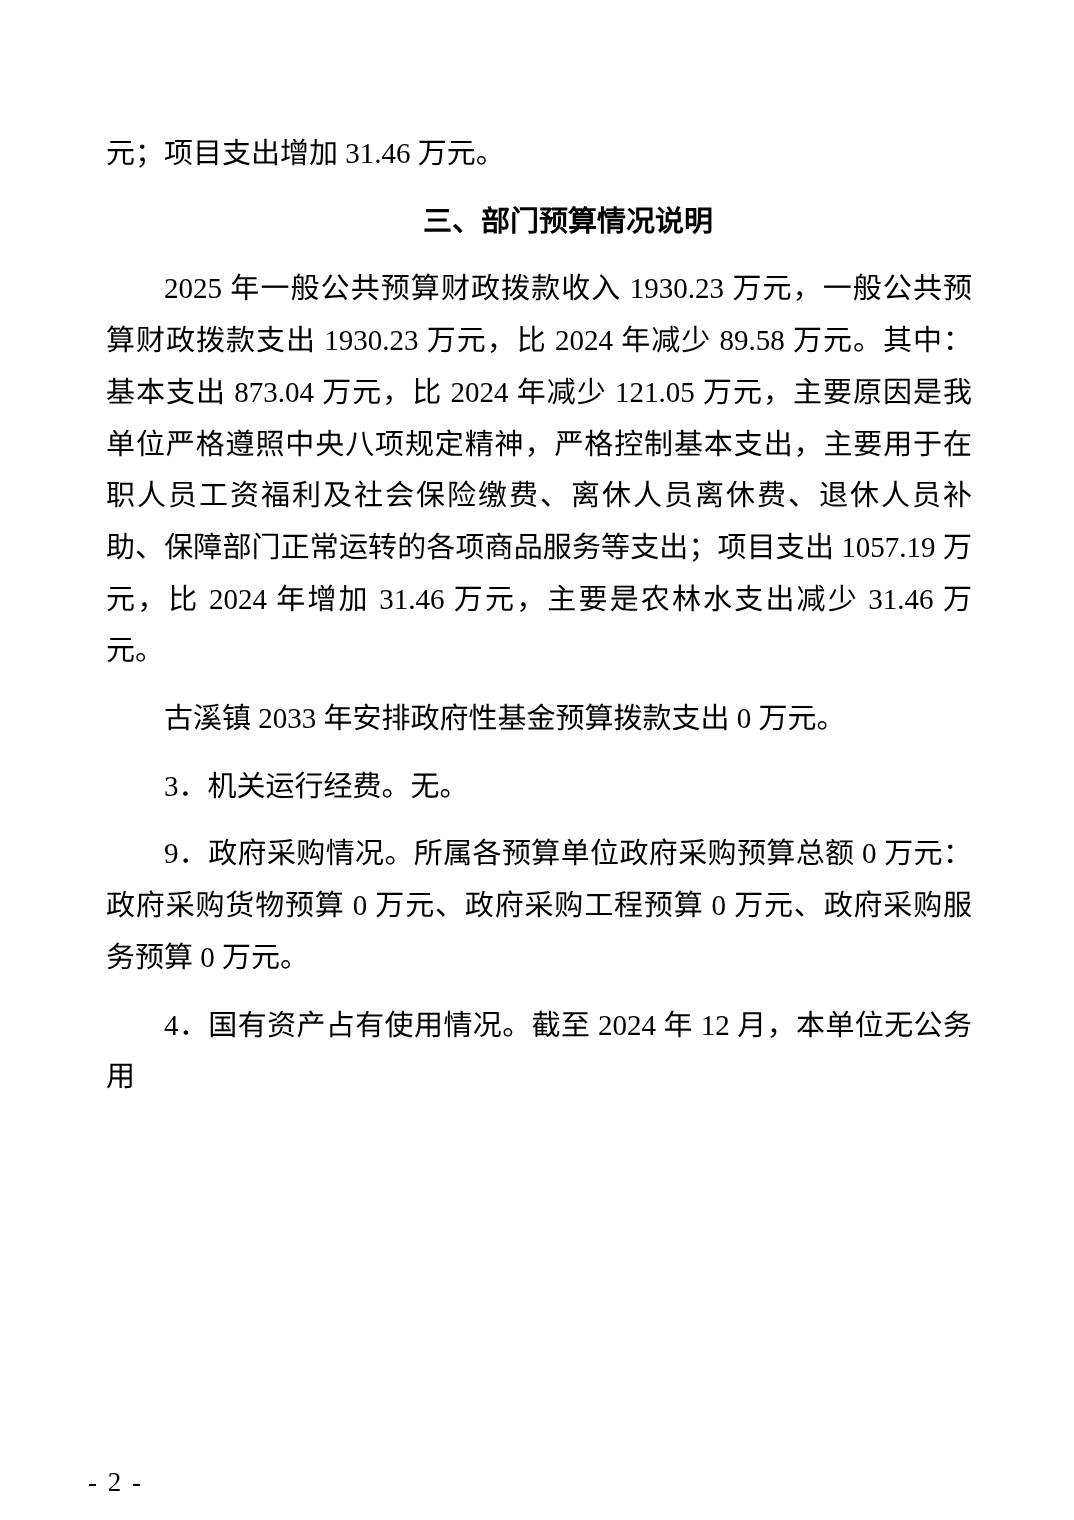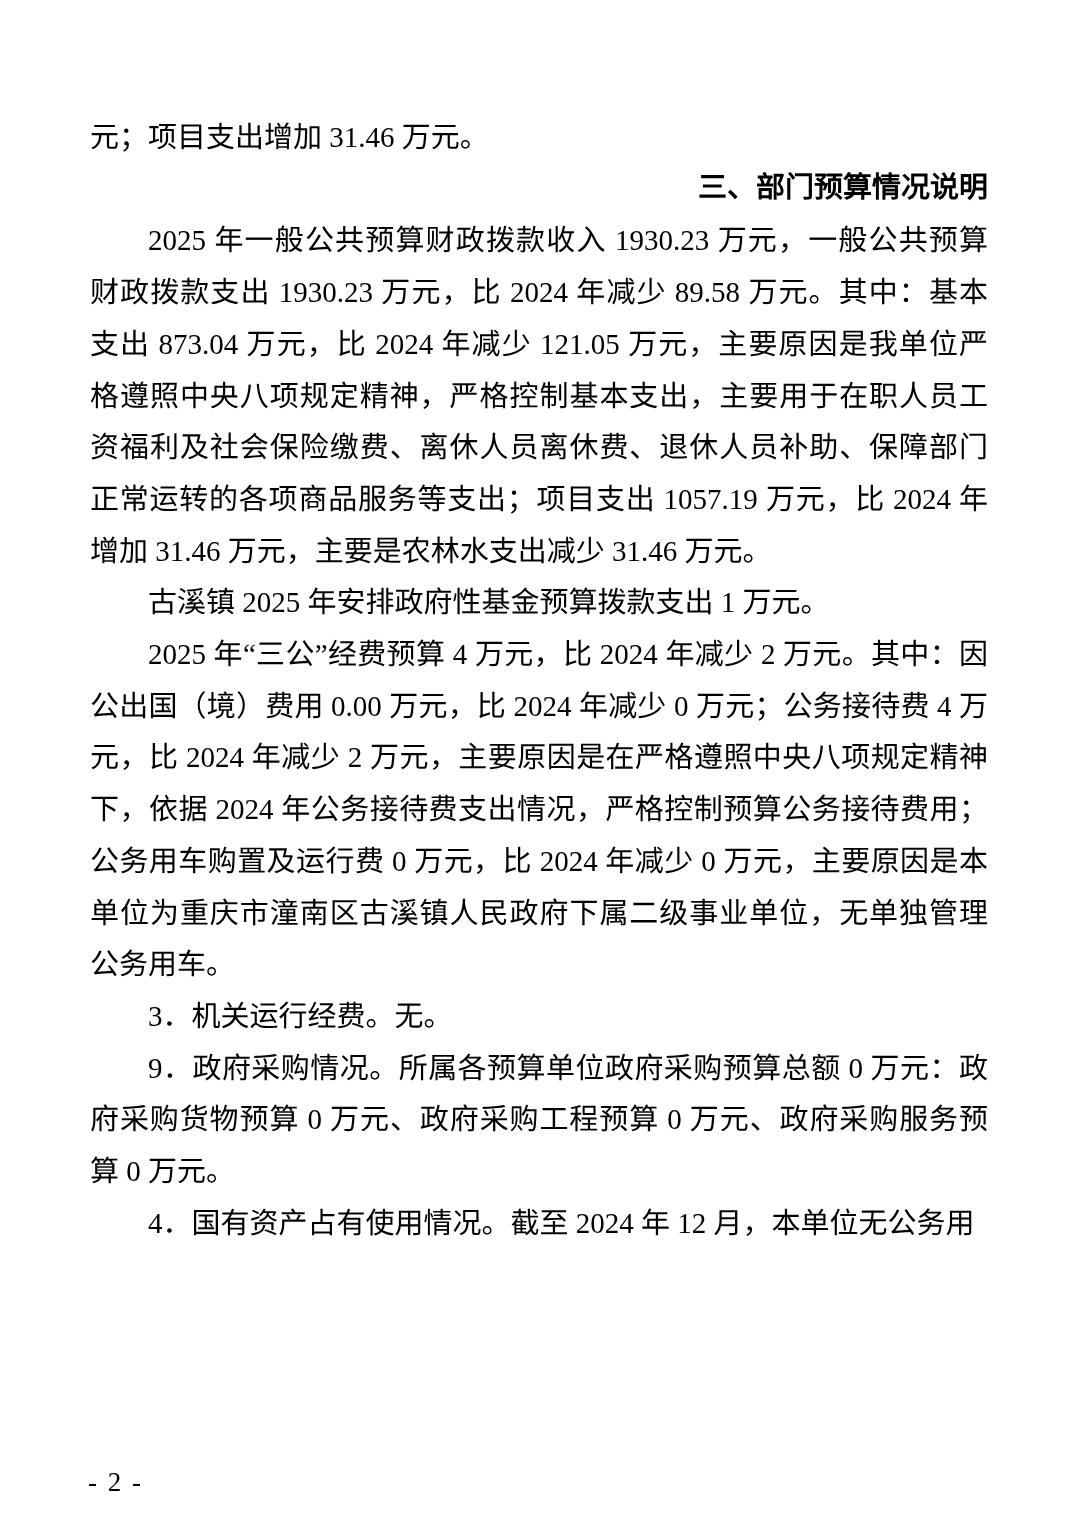--- a/index.html
+++ b/index.html
@@ -19,50 +19,49 @@
     position: absolute;
     top: 112px;
     left: 90px;
     right: 86px;
   }
   .block {
     font-size: 29px;
     line-height: 51.7px;
     text-align: justify;
     word-break: break-all;
-    margin: 0;
+    margin: 16px;
   }
   .continuation {
     text-indent: 0;
   }
   .para {
     text-indent: 2em;
   }
   .heading {
     text-indent: 2em;
-    font-family: Liberation Mono, monospace;
+    font-family: Liberation Serif, serif;
     font-weight: 700;
-    text-align: right;
+    text-align: center;
   }
   .footer {
     position: absolute;
     left: 88px;
     bottom: 22px;
     font-size: 27px;
     font-family: "Liberation Serif", "DejaVu Serif", serif;
     letter-spacing: 2px;
   }
 </style>
 </head>
 <body>
 
 <div class="doc">
   <p class="block continuation">元；项目支出增加 31.46 万元。</p>
   <p class="block heading">三、部门预算情况说明</p>
   <p class="block para">2025 年一般公共预算财政拨款收入 1930.23 万元，一般公共预算财政拨款支出 1930.23 万元，比 2024 年减少 89.58 万元。其中：基本支出 873.04 万元，比 2024 年减少 121.05 万元，主要原因是我单位严格遵照中央八项规定精神，严格控制基本支出，主要用于在职人员工资福利及社会保险缴费、离休人员离休费、退休人员补助、保障部门正常运转的各项商品服务等支出；项目支出 1057.19 万元，比 2024 年增加 31.46 万元，主要是农林水支出减少 31.46 万元。</p>
-  <p class="block para">古溪镇 2025 年安排政府性基金预算拨款支出 1 万元。</p>
-  <p class="block para">2025 年“三公”经费预算 4 万元，比 2024 年减少 2 万元。其中：因公出国（境）费用 0.00 万元，比 2024 年减少 0 万元；公务接待费 4 万元，比 2024 年减少 2 万元，主要原因是在严格遵照中央八项规定精神下，依据 2024 年公务接待费支出情况，严格控制预算公务接待费用；公务用车购置及运行费 0 万元，比 2024 年减少 0 万元，主要原因是本单位为重庆市潼南区古溪镇人民政府下属二级事业单位，无单独管理公务用车。</p>
+  <p class="block para">古溪镇 2033 年安排政府性基金预算拨款支出 0 万元。</p>
   <p class="block para">3．机关运行经费。无。</p>
   <p class="block para">9．政府采购情况。所属各预算单位政府采购预算总额 0 万元：政府采购货物预算 0 万元、政府采购工程预算 0 万元、政府采购服务预算 0 万元。</p>
   <p class="block para">4．国有资产占有使用情况。截至 2024 年 12 月，本单位无公务用</p>
 </div>
 
 <div class="footer">- 2 -</div>
 
 </body></html>

